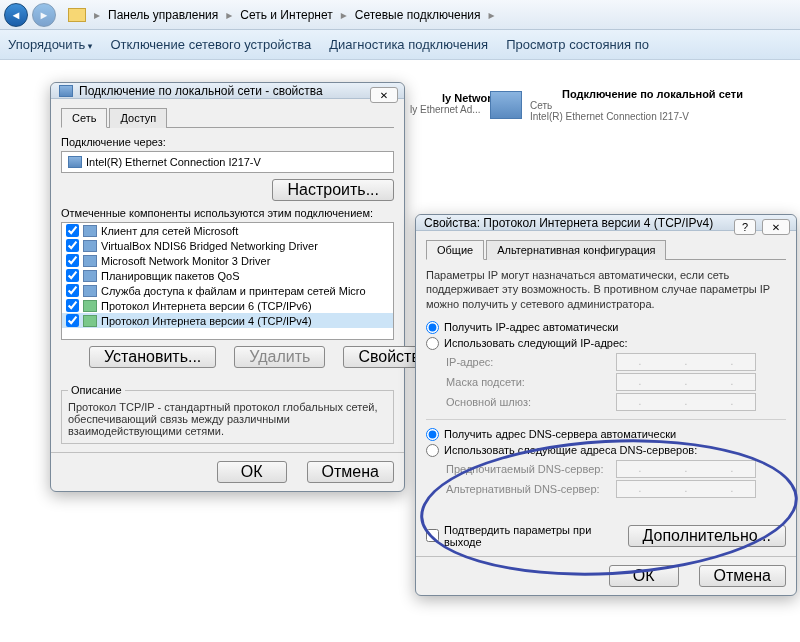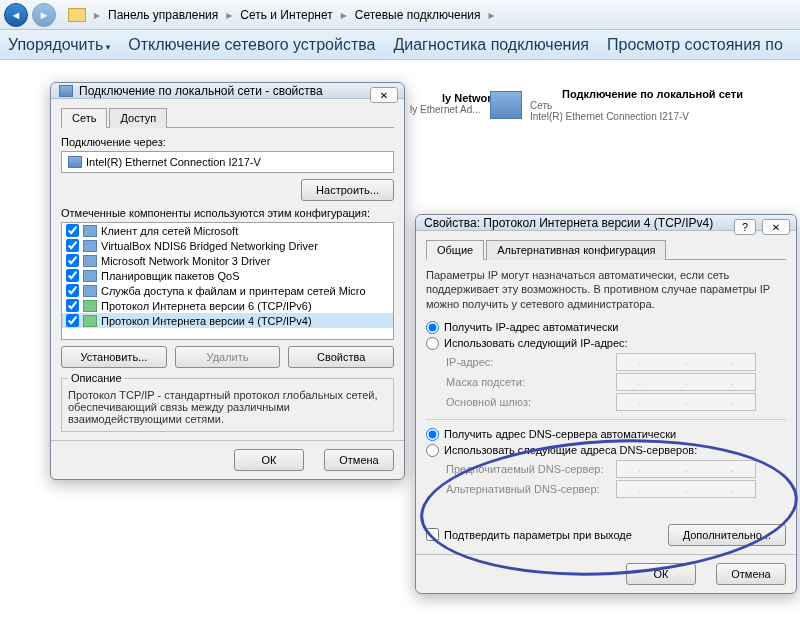--- a/index.html
+++ b/index.html
@@ -8,21 +8,21 @@
   
   .navbar { height: 30px; background: linear-gradient(#f4f8fc, #dfe9f4); border-bottom: 1px solid #b8c8d8; display: flex; align-items: center; padding: 0 4px; }
   .nav-btn { width: 24px; height: 24px; border-radius: 50%; background: linear-gradient(#3d8fd8, #1a5da8); border: 1px solid #1a4a7a; margin-right: 4px; display: flex; align-items: center; justify-content: center; color: #fff; cursor: pointer; }
   .nav-btn.fwd { opacity: 0.5; }
   .breadcrumb { display: flex; align-items: center; margin-left: 8px; font-size: 12px; }
   .breadcrumb span { padding: 0 4px; cursor: pointer; }
   .breadcrumb .sep { color: #888; cursor: default; }
   .folder-icon { width: 18px; height: 14px; background: #f7d774; border: 1px solid #c9a43a; margin-right: 4px; }
   
   
-  .toolbar { height: 30px; background: linear-gradient(#e8f2fb, #d5e5f4); border-bottom: 1px solid #c0d0e0; display: flex; align-items: center; padding: 0 8px; gap: 18px; font-size: 16px; }
+  .toolbar { height: 30px; background: linear-gradient(#e8f2fb, #d5e5f4); border-bottom: 1px solid #c0d0e0; display: flex; align-items: center; padding: 0 8px; gap: 18px; font-size: 13px; }
   .toolbar-item { cursor: pointer; color: #1a3a5a; }
   .toolbar-item.drop::after { content: " ▾"; font-size: 9px; }
   
   
   .content { position: relative; height: 582px; background: #fff; }
   
   .bg-item { position: absolute; display: flex; align-items: center; gap: 8px; font-size: 11px; }
   .bg-icon { width: 32px; height: 28px; background: linear-gradient(#8ab4e0, #5a8ac0); border: 1px solid #4a7ab0; }
   .bg-text { display: flex; flex-direction: column; }
   .bg-text .t1 { font-weight: bold; padding-left: 32px; }
@@ -37,34 +37,34 @@
   
   
   .tabs { display: flex; border-bottom: 1px solid #a0a0a0; margin-bottom: 8px; }
   .tab { padding: 3px 10px; background: #e8e8e8; border: 1px solid #a0a0a0; border-bottom: none; margin-right: 2px; cursor: pointer; position: relative; top: 1px; }
   .tab.active { background: #f0f0f0; border-bottom: 1px solid #f0f0f0; }
   
   .field-label { margin: 6px 0 3px; }
   .textfield { width: 100%; height: 22px; border: 1px solid #a0a0a0; background: #fff; padding: 2px 6px; display: flex; align-items: center; gap: 4px; }
   .adapter-icon { width: 14px; height: 12px; background: linear-gradient(#8ab4e0,#5a8ac0); border: 1px solid #4a7ab0; }
   
-  .btn { height: 22px; padding: 0 14px; background: linear-gradient(#f8f8f8,#e0e0e0); border: 1px solid #8a8a8a; border-radius: 3px; cursor: pointer; font-size: 11px; display: inline-flex; align-items: center; justify-content: center; }
+  .btn { height: 22px; padding: 0 14px; background: linear-gradient(#f8f8f8,#e0e0e0); border: 1px solid #8a8a8a; border-radius: 3px; cursor: pointer; font-size: 16px; display: inline-flex; align-items: center; justify-content: center; }
   .btn.disabled { color: #888; }
   .btn-row { display: flex; justify-content: flex-end; gap: 6px; margin-top: 6px; }
   
   .listbox { border: 1px solid #a0a0a0; background: #fff; height: 118px; overflow: hidden; margin-top: 3px; }
   .list-item { display: flex; align-items: center; gap: 4px; padding: 1px 4px; }
   .list-item input[type=checkbox] { margin: 0; }
   .list-icon { width: 14px; height: 12px; background: #7aa8d8; border: 1px solid #5a80b0; }
   .list-item.selected { background: #cce4f7; }
   
-  .btn-row3 { display: flex; gap: 8px; margin-top: 6px; }
+  .btn-row3 { display: flex; gap: 18px; margin-top: 6px; margin-left: 28px; }
   .btn-row3 .btn { flex: 1; }
   
-  .groupbox { border: 1px solid #c0c0c0; padding: 6px; margin-top: 10px; }
+  .groupbox { border: 1px solid #c0c0c0; padding: 6px; margin-top: 22px; }
   .group-title { position: relative; top: -13px; background: #f0f0f0; display: inline-block; padding: 0 3px; }
   .group-text { margin-top: -8px; color: #333; }
   
   .dialog-footer { border-top: 1px solid #c0c0c0; padding: 8px 10px; display: flex; justify-content: flex-end; gap: 20px; }
   .dialog-footer .btn { min-width: 70px; }
   
   
   .radio-row { display: flex; align-items: center; gap: 5px; margin: 3px 0; }
   .radio-row input { margin: 0; }
   .ip-row { display: flex; align-items: center; margin: 2px 0 2px 20px; }
@@ -133,21 +133,21 @@
         <div class="tab">Доступ</div>
       </div>
       <div class="field-label">Подключение через:</div>
       <div class="textfield">
         <div class="adapter-icon"></div>
         <span>Intel(R) Ethernet Connection I217-V</span>
       </div>
       <div class="btn-row">
         <div class="btn">Настроить...</div>
       </div>
-      <div class="field-label">Отмеченные компоненты используются этим конфигурация:</div>
+      <div class="field-label">Отмеченные компоненты используются этим подключением:</div>
       <div class="listbox">
         <div class="list-item">
             <input type="checkbox" checked="" style="">
             <div class="list-icon"></div>
             <span>Клиент для сетей Microsoft</span>
           </div>
         <div class="list-item">
             <input type="checkbox" checked="" style="">
             <div class="list-icon"></div>
             <span>VirtualBox NDIS6 Bridged Networking Driver</span>

